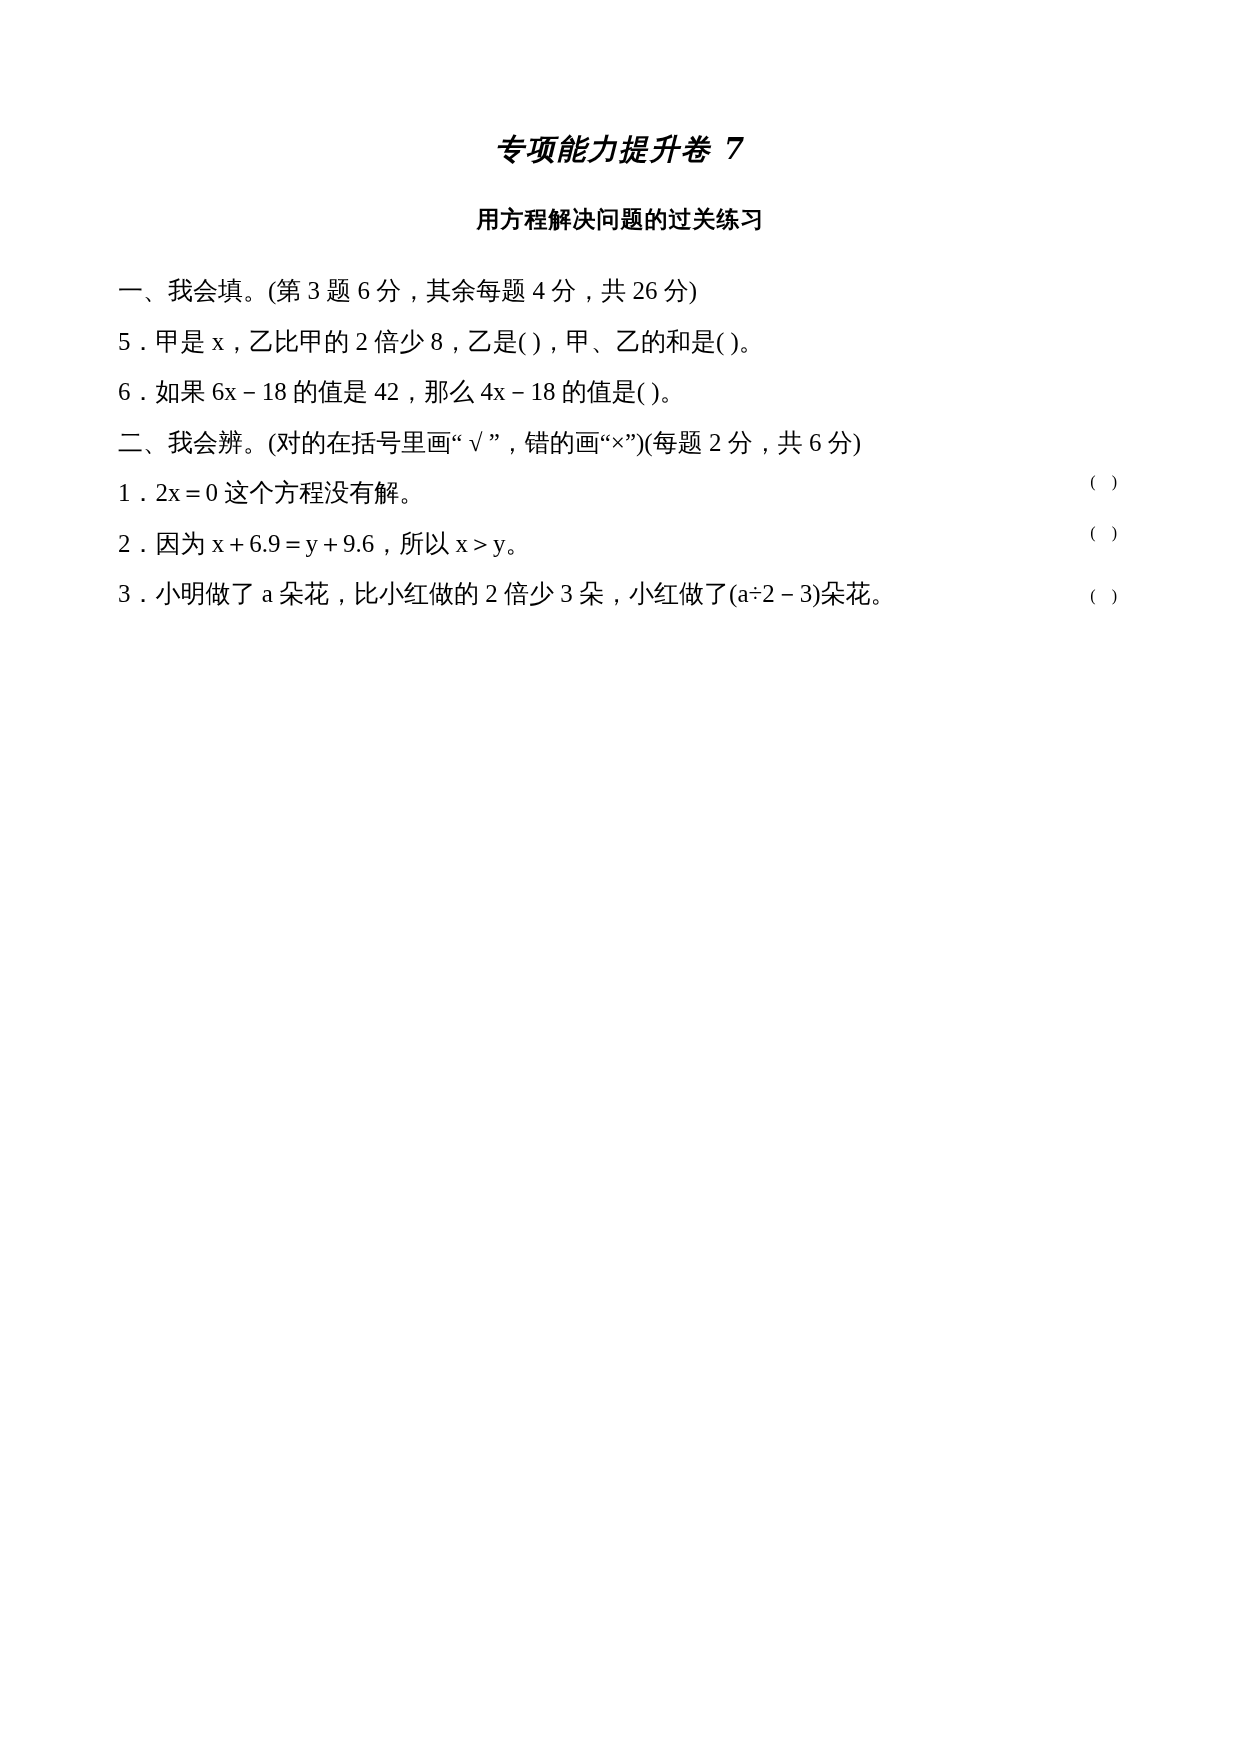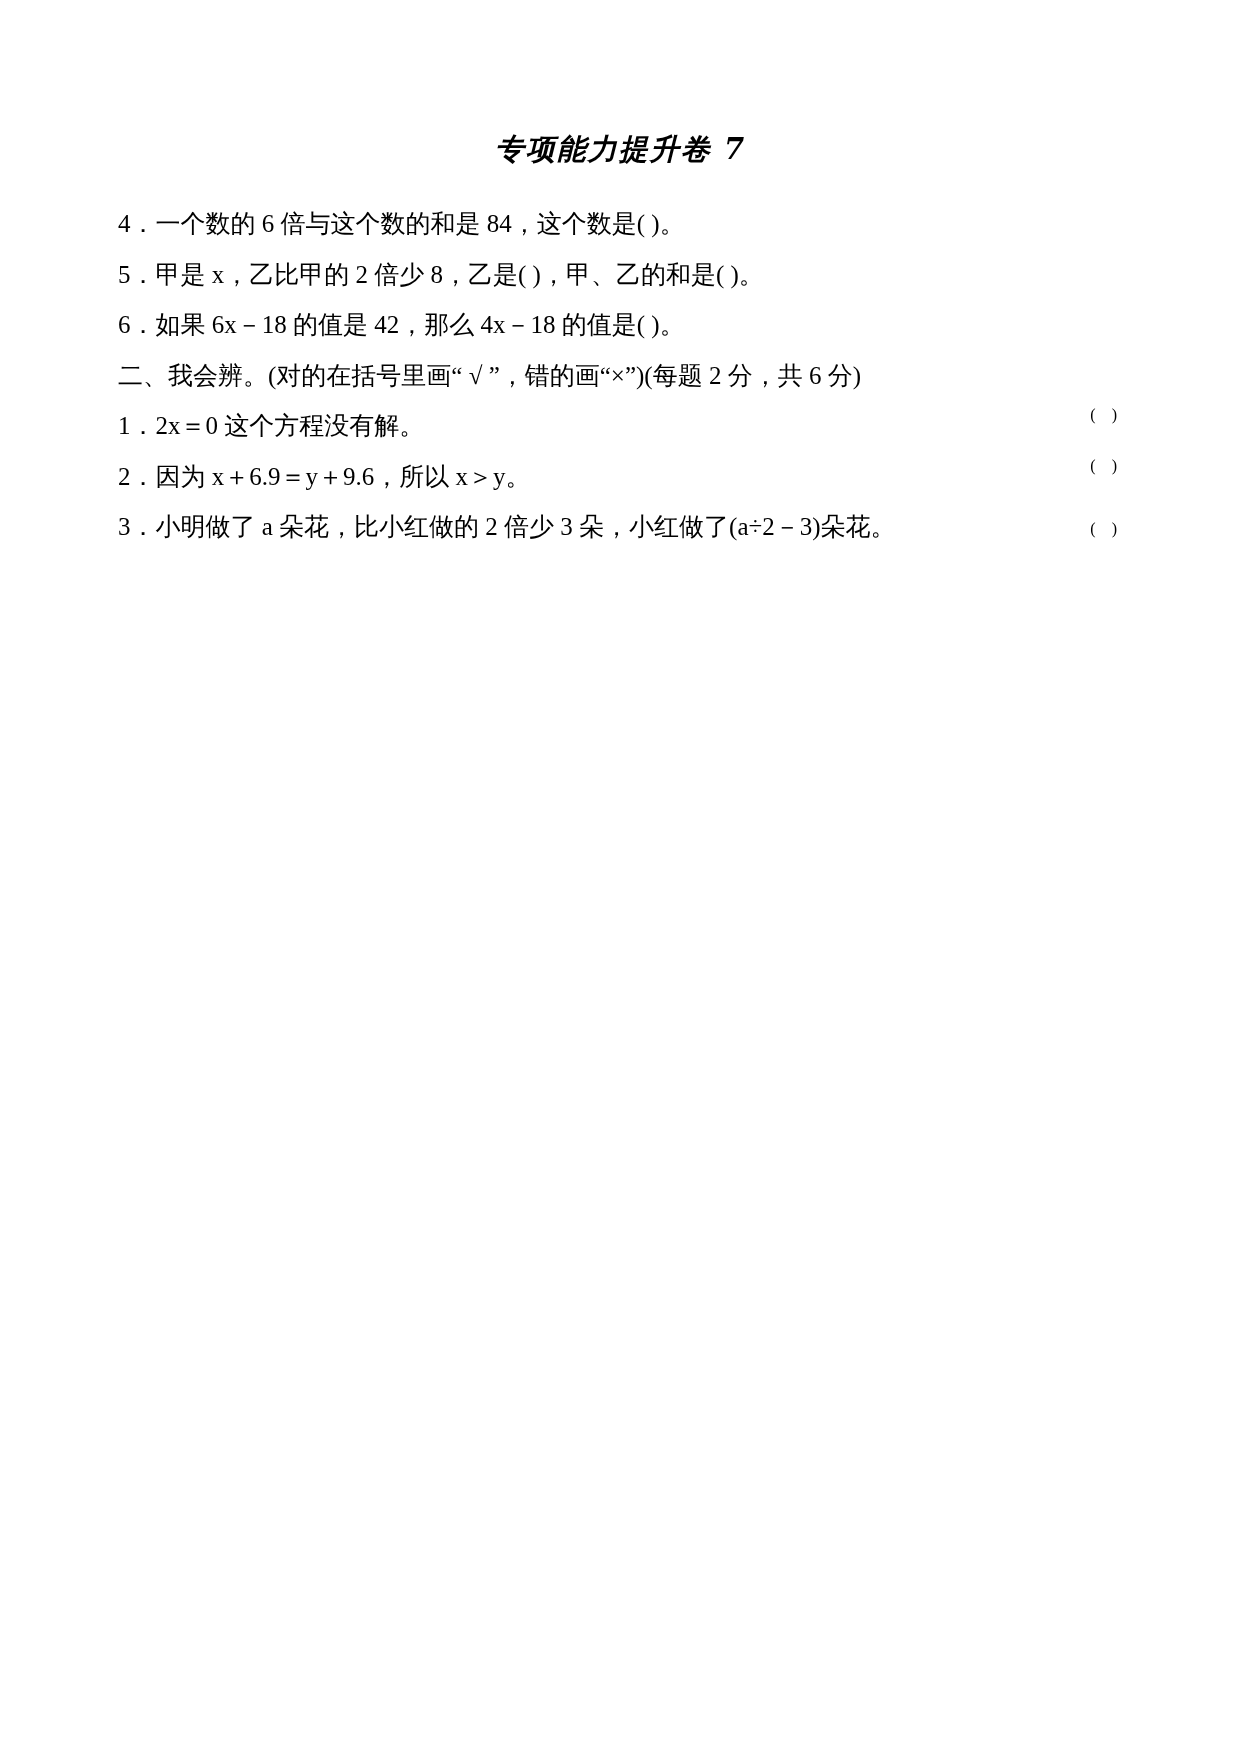--- a/index.html
+++ b/index.html
@@ -73,23 +73,24 @@
   .tf-wrap {
     position: relative;
   }
 </style>
 </head>
 <body>
 
 <div class="page">
 
   <h1 class="title">专项能力提升卷 7</h1>
+  <h2 class="subtitle">用方程解决问题的过关练习</h2>
 
+  <div class="section-head hang">一、我会填。(第 3 题 6 分，其余每题 4 分，共 26 分)</div>
 
-  <div class="qitem">4．一个数的 6 倍与这个数的和是 84，这个数是(          )。</div>
   <div class="qitem">5．甲是 x，乙比甲的 2 倍少 8，乙是(          )，甲、乙的和是(          )。</div>
   <div class="qitem">6．如果 6x－18 的值是 42，那么 4x－18 的值是(          )。</div>
 
   <div class="section-head hang">二、我会辨。(对的在括号里画“ √ ”，错的画“×”)(每题 2 分，共 6 分)</div>
 
   <div class="tf-wrap">
     <div class="tf-line">1．2x＝0 这个方程没有解。</div>
     <span class="tf-brackets" style="top:0;">(    )</span>
   </div>
 

